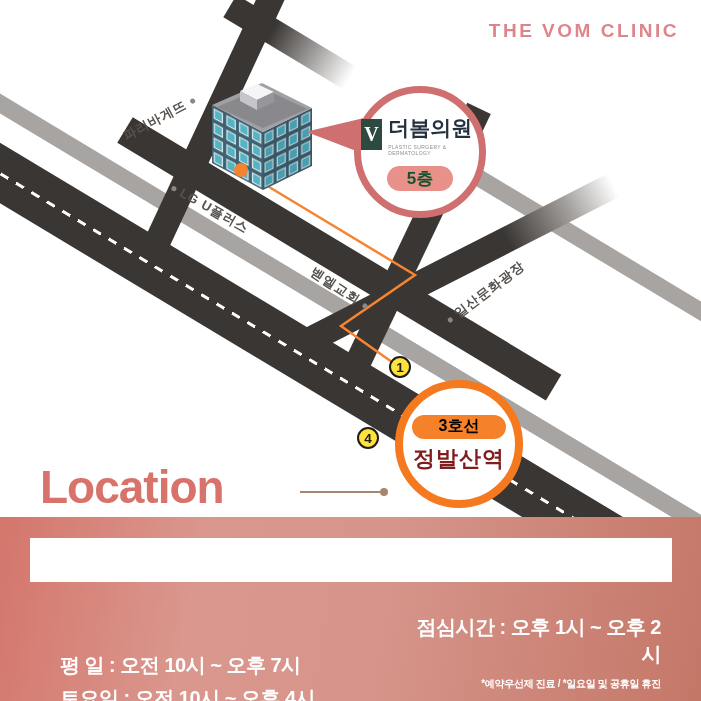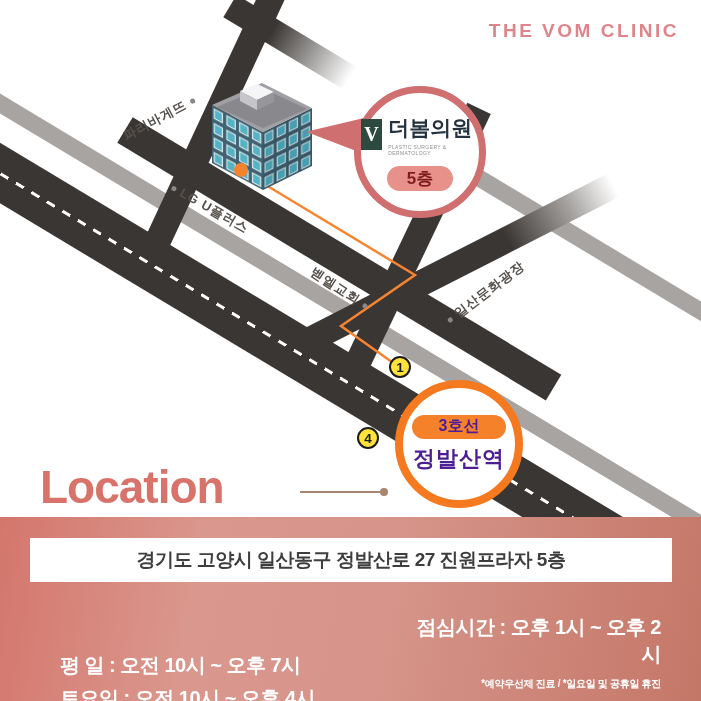--- a/index.html
+++ b/index.html
@@ -43,30 +43,30 @@
   #bubble-pointer{left:306px;top:118px;width:58px;height:36px;background:#cf6f6f;z-index:5;
           clip-path:polygon(0 38%,100% 0,100% 100%);}
   #clinic-bubble{left:354px;top:86px;width:132px;height:132px;box-sizing:border-box;
           border:7px solid #cf6f6f;border-radius:50%;background:#fff;z-index:6;
           display:flex;flex-direction:column;align-items:center;justify-content:center;gap:10px;}
   #clinic-row{display:flex;align-items:center;gap:6px;}
   #clinic-logo{width:24px;height:31px;background:#2d4a41;color:#fff;display:flex;align-items:center;
           justify-content:center;font-family:"Liberation Serif",serif;font-size:20px;font-weight:700;}
   #clinic-name{font-size:21px;font-weight:800;color:#243240;letter-spacing:0;}
   #clinic-sub{font-size:5px;color:#8d8d8d;letter-spacing:.4px;margin-top:2px;}
-  #floor-badge{width:66px;height:25px;border-radius:13px;background:#e8918a;color:#7f1d1d;
+  #floor-badge{width:66px;height:25px;border-radius:13px;background:#e8918a;color:#14532d;
           display:flex;align-items:center;justify-content:center;font-size:17px;font-weight:800;}
 
   
   #station-circle{left:395px;top:380px;width:128px;height:128px;box-sizing:border-box;
           border:8px solid #f5791f;border-radius:50%;background:#fff;z-index:6;
           display:flex;flex-direction:column;align-items:center;justify-content:center;gap:5px;}
-  #line-badge{min-width:62px;height:24px;padding:0 16px;border-radius:12px;background:#f5822b;color:#4c1d95;
+  #line-badge{min-width:62px;height:24px;padding:0 16px;border-radius:12px;background:#f5822b;color:#000000;
           display:flex;align-items:center;justify-content:center;font-size:16px;font-weight:800;}
-  #station-name{color:#4c1d95;font-size:22px;font-weight:800;letter-spacing:1px;}
+  #station-name{color:#7f1d1d;font-size:22px;font-weight:800;letter-spacing:1px;}
 
   .exit-badge{position:absolute;width:22px;height:22px;box-sizing:border-box;border:2px solid #1c1c1c;
           border-radius:50%;background:#ffe23c;color:#1c1c1c;display:flex;align-items:center;
           justify-content:center;font-size:13.5px;font-weight:800;z-index:6;}
   #exit-1{left:389px;top:356px;}
   #exit-4{left:357px;top:427px;}
 
   
   #brand{right:22px;top:20px;font-size:19px;font-weight:800;letter-spacing:2.5px;color:#de858b;z-index:7;}
   #location-title{left:40px;top:460px;font-size:46px;font-weight:800;color:#d7736a;z-index:7;letter-spacing:-1px;}
@@ -171,21 +171,20 @@
   <div class="exit-badge" id="exit-4">4</div>
 
   <div class="abs" id="location-title">Location</div>
 
   <div class="abs" id="brand">THE VOM CLINIC</div>
   <div class="abs" id="location-line"></div>
   <div class="abs" id="location-line-dot"></div>
 
   <div class="abs" id="footer">
     <div id="address-bar">
-      <span id="address-text">경기도 고양시 일산동구 정발산로 27 진원프라자 5층</span>
     </div>
     <div id="hours-left">
       <div>평   일 : 오전 10시 ~ 오후 7시</div>
       <div>토요일 : 오전 10시 ~ 오후 4시</div>
     </div>
     <div id="hours-right">
       <div id="lunch-line">점심시간 : 오후 1시 ~ 오후 2시</div>
       <div id="note-line">*예약우선제 진료 / *일요일 및 공휴일 휴진</div>
     </div>
   </div>

